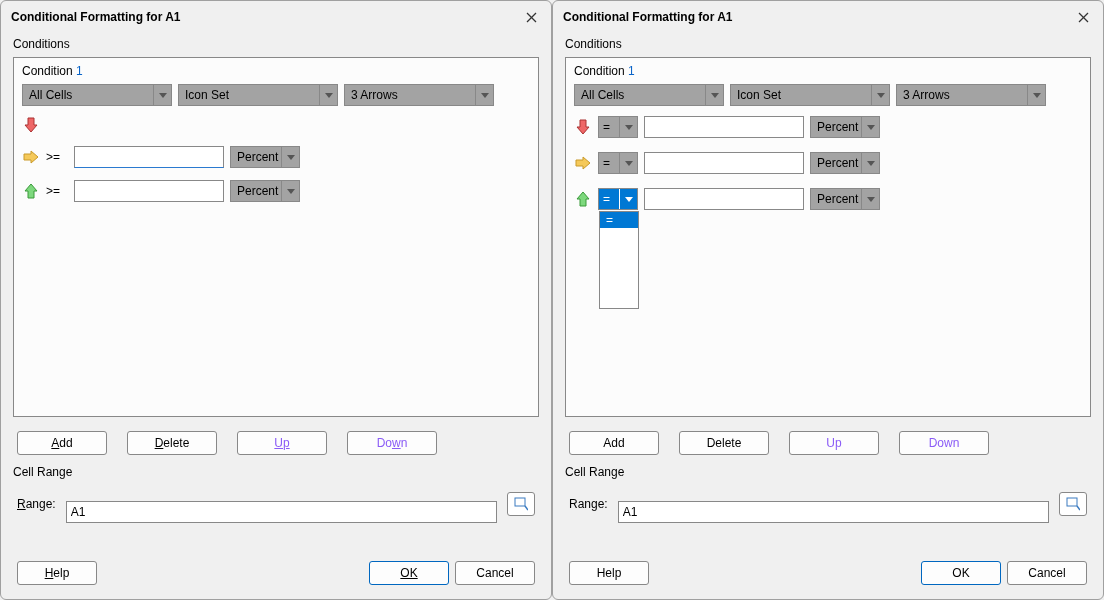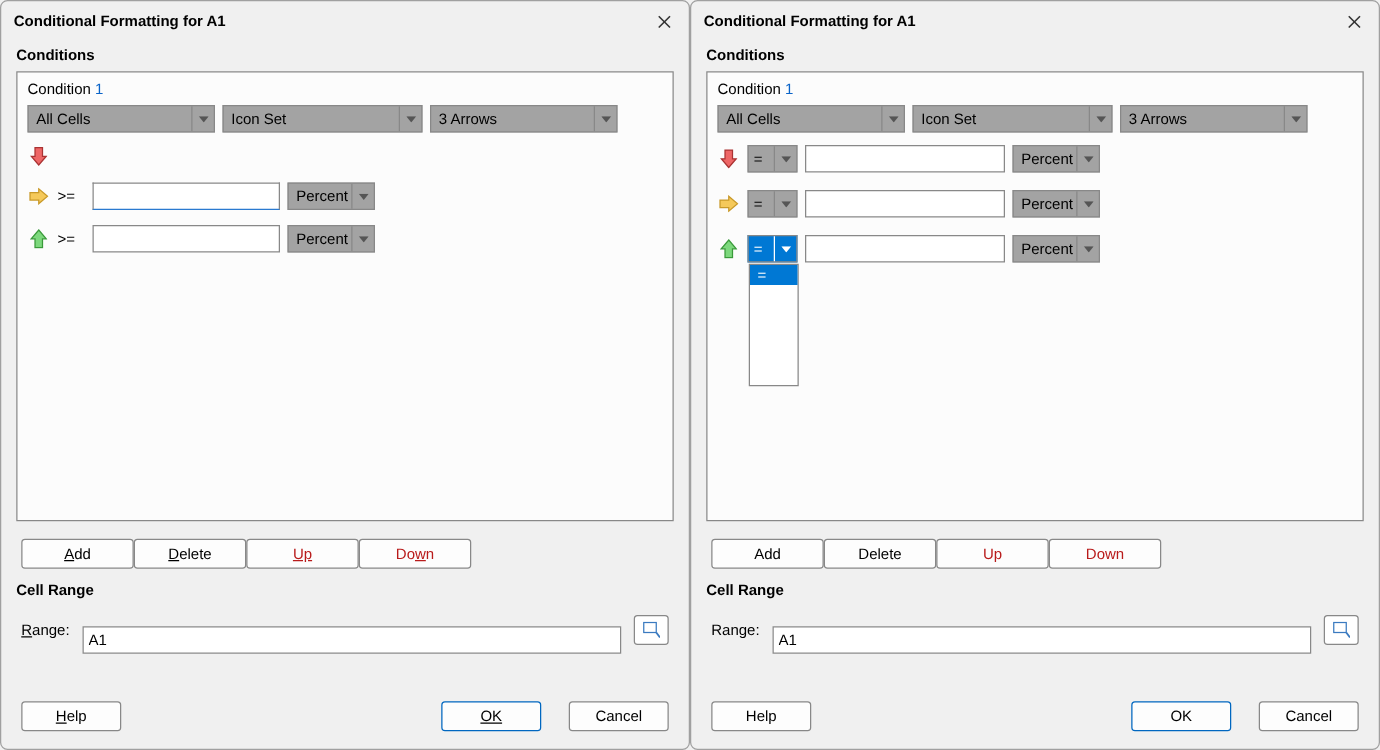--- a/index.html
+++ b/index.html
@@ -1,46 +1,46 @@
 <!DOCTYPE html>
 <html><head>
 <meta charset="utf-8">
 <style>
 * { box-sizing: border-box; font-family: "Segoe UI", Tahoma, sans-serif; font-size: 12px; }
 body { margin: 0; background: #f0f0f0; width: 1104px; height: 600px; display: flex; }
 .dialog { width: 552px; height: 600px; background: #f0f0f0; border: 1px solid #a0a0a0; border-radius: 6px; display: flex; flex-direction: column; }
 .titlebar { display: flex; align-items: center; justify-content: space-between; padding: 6px 10px; }
 .title { font-size: 12px; font-weight: bold; }
 .close-btn { width: 20px; height: 20px; display: flex; align-items: center; justify-content: center; cursor: pointer; }
-.section-label { font-weight: 700; padding: 4px 12px 2px 12px; }
+.section-label { font-weight: 400; padding: 4px 12px 2px 12px; }
 .conditions-box { margin: 4px 12px 8px 12px; border: 1px solid #888; background: #fcfcfc; flex: 0 0 auto; height: 360px; display: flex; flex-direction: column; }
 .cond-header { padding: 6px 8px 4px 8px; }
 .cond-num { color: #0a64c8; }
 .row { display: flex; align-items: center; padding: 2px 8px; gap: 6px; }
 .combo { position: relative; border: 1px solid #888; background: #a3a3a3; height: 22px; display: flex; align-items: center; padding: 0 20px 0 6px; cursor: default; }
 .combo .arrow { position: absolute; right: 0; top: 0; width: 18px; height: 100%; border-left: 1px solid #888; display: flex; align-items: center; justify-content: center; }
 .combo .arrow svg { width: 8px; height: 5px; }
 .combo.small { width: 40px; padding-left:4px; }
 .combo.selected { background: #0078d4; color: #fff; }
 .combo.selected .arrow { border-left-color:#fff; }
 .dropdown-list { position:absolute; left:0; top:22px; background:#fff; border:1px solid #888; min-width:40px; z-index:5; }
 .dropdown-list div { padding:1px 6px; }
 .dropdown-list div.hl { background:#0078d4; color:#fff; }
 .textinput { border: 1px solid #888; height: 22px; background: #fff; padding: 0 4px; }
 .arrow-icon { width: 18px; height: 18px; display: flex; align-items: center; justify-content: center; }
-.btn-row { display: flex; gap: 0; padding: 6px 16px; }
+.btn-row { display: flex; gap: 20px; padding: 6px 16px; }
 .btn { flex:0 0 90px; height: 24px; border: 1px solid #888; background: #fdfdfd; border-radius: 3px; display:flex; align-items:center; justify-content:center; cursor:pointer; }
-.btn.disabled { color: #b91c1c; }
+.btn.disabled { color: #8b5cf6; }
 .btn.primary { border: 1px solid #0067c0; }
 .underline-letter { text-decoration: underline; }
 .range-row { display:flex; align-items:center; gap:10px; padding: 4px 16px; }
 .range-input { flex:1; border:1px solid #888; height:22px; background:#fff; padding:0 4px;margin-top:16px; }
 .shrink-btn { width:28px; height:24px; border:1px solid #888; background:#fff; border-radius:3px; display:flex; align-items:center; justify-content:center; cursor:pointer; }
 .footer { margin-top:auto; display:flex; padding:12px 16px 14px 16px; align-items:center; }
-.footer .right { margin-left:auto; display:flex; gap:22px;text-align:center; }
+.footer .right { margin-left:auto; display:flex; gap:6px;text-align:center; }
 .spacer-fill { flex:1; }
 </style>
 </head>
 <body>
 
 <div class="dialog">
   <div class="titlebar">
     <div class="title">Conditional Formatting for A1</div>
     <div class="close-btn">
       <svg width="11" height="11">

